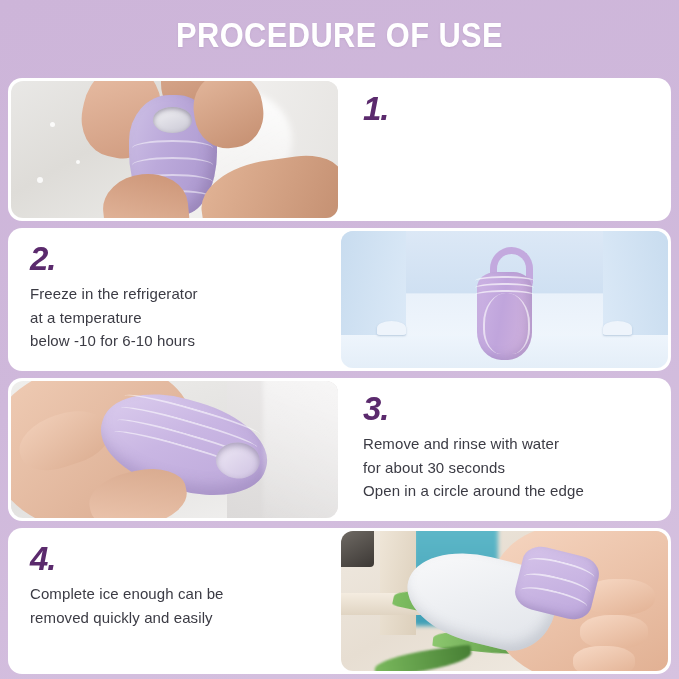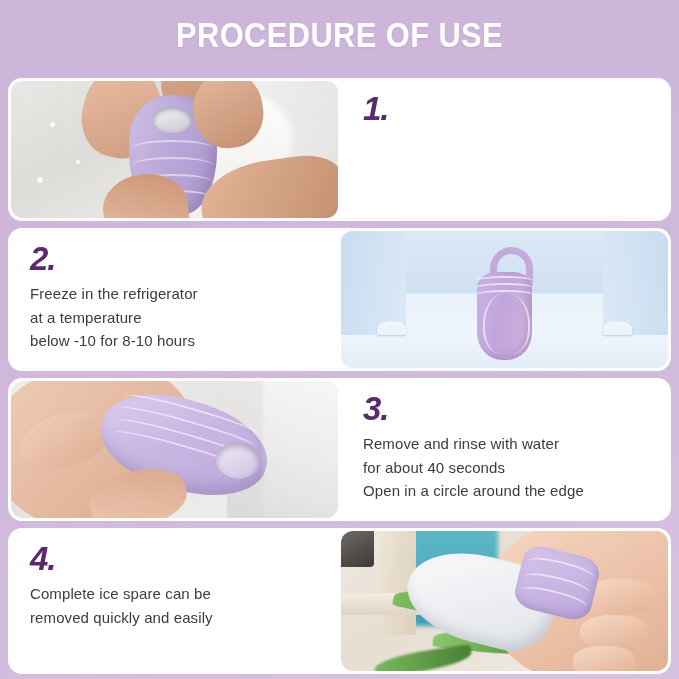--- a/index.html
+++ b/index.html
@@ -233,21 +233,21 @@
         </div>
       </div>
     </div>
 
     <div class="row r2">
       <div class="cell txt">
         <div class="txt-inner">
           <div class="stepnum">2.</div>
           <div class="steptext">Freeze in the refrigerator
 at a temperature
-below -10 for 8-10 hours</div>
+below -10 for 6-10 hours</div>
         </div>
       </div>
       <div class="cell img">
         <div class="photo p2">
           <div class="wallL"></div>
           <div class="wallR"></div>
           <div class="shelfedge"></div>
           <div class="shelf"></div>
           <div class="clipL"></div>
           <div class="clipR"></div>
@@ -276,31 +276,31 @@
             <div class="mouth"></div>
           </div>
           <div class="f2"></div>
           <div class="sheen"></div>
         </div>
       </div>
       <div class="cell txt">
         <div class="txt-inner">
           <div class="stepnum">3.</div>
           <div class="steptext">Remove and rinse with water
-for about 40 seconds
+for about 30 seconds
 Open in a circle around the edge</div>
         </div>
       </div>
     </div>
 
     <div class="row r4">
       <div class="cell txt">
         <div class="txt-inner">
           <div class="stepnum">4.</div>
-          <div class="steptext">Complete ice spare can be
+          <div class="steptext">Complete ice enough can be
 removed quickly and easily</div>
         </div>
       </div>
       <div class="cell img">
         <div class="photo p4">
           <div class="dark"></div>
           <div class="window"></div>
           <div class="frameL"></div>
           <div class="sill"></div>
           <div class="leafA"></div>

